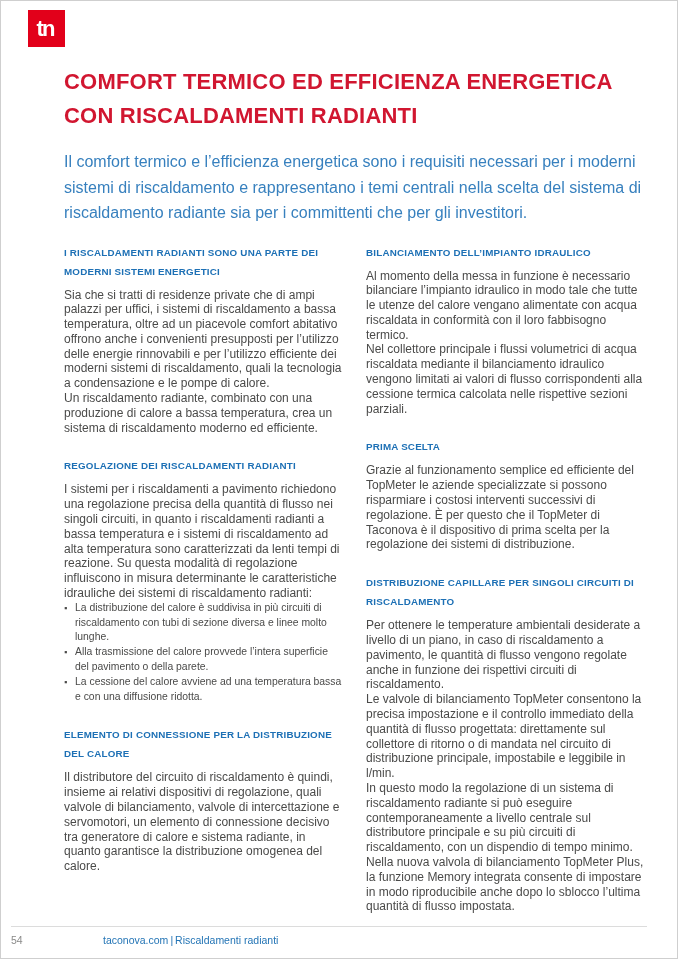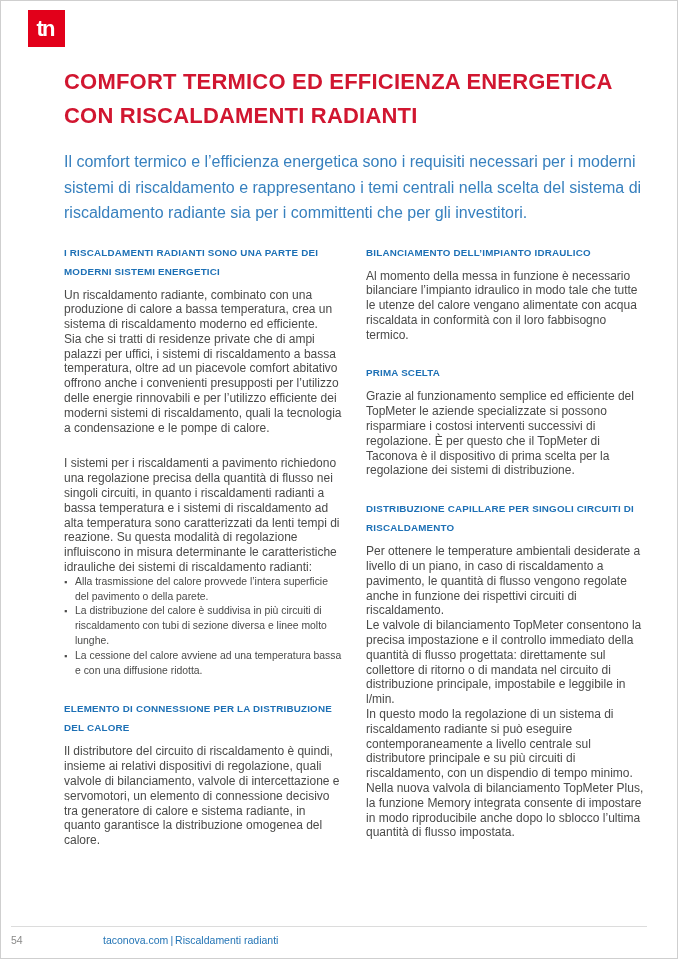--- a/index.html
+++ b/index.html
@@ -95,40 +95,42 @@
   </div>
 
   <div class="content">
     <h1 class="title">COMFORT TERMICO ED EFFICIENZA ENERGETICA CON RISCALDAMENTI RADIANTI</h1>
     <p class="intro">Il comfort termico e l’efficienza energetica sono i requisiti necessari per i moderni sistemi di riscaldamento e rappresentano i temi centrali nella scelta del sistema di riscaldamento radiante sia per i committenti che per gli investitori.</p>
 
     <div class="columns">
       <div class="col" id="col-left">
           <section class="section">
             <h2>I RISCALDAMENTI RADIANTI SONO UNA PARTE DEI MODERNI SISTEMI ENERGETICI</h2>
+            <p>Sia che si tratti di residenze private che di ampi palazzi per uffici, i sistemi di riscaldamento a bassa temperatura, oltre ad un piacevole comfort abitativo offrono anche i convenienti presupposti per l’utilizzo delle energie rinnovabili e per l’utilizzo efficiente dei moderni sistemi di riscaldamento, quali la tecnologia a condensazione e le pompe di calore.</p>
             <p>Un riscaldamento radiante, combinato con una produzione di calore a bassa temperatura, crea un sistema di riscaldamento moderno ed efficiente.</p>
-            <p>Sia che si tratti di residenze private che di ampi palazzi per uffici, i sistemi di riscaldamento a bassa temperatura, oltre ad un piacevole comfort abitativo offrono anche i convenienti presupposti per l’utilizzo delle energie rinnovabili e per l’utilizzo efficiente dei moderni sistemi di riscaldamento, quali la tecnologia a condensazione e le pompe di calore.</p>
           </section>
           <section class="section">
+            <h2>REGOLAZIONE DEI RISCALDAMENTI RADIANTI</h2>
             <p>I sistemi per i riscaldamenti a pavimento richiedono una regolazione precisa della quantità di flusso nei singoli circuiti, in quanto i riscaldamenti radianti a bassa temperatura e i sistemi di riscaldamento ad alta temperatura sono caratterizzati da lenti tempi di reazione. Su questa modalità di regolazione influiscono in misura determinante le caratteristiche idrauliche dei sistemi di riscaldamento radianti:</p>
             <ul>
+              <li>La distribuzione del calore è suddivisa in più circuiti di riscaldamento con tubi di sezione diversa e linee molto lunghe.</li>
               <li>Alla trasmissione del calore provvede l’intera superficie del pavimento o della parete.</li>
-              <li>La distribuzione del calore è suddivisa in più circuiti di riscaldamento con tubi di sezione diversa e linee molto lunghe.</li>
               <li>La cessione del calore avviene ad una temperatura bassa e con una diffusione ridotta.</li>
             </ul>
           </section>
           <section class="section">
             <h2>ELEMENTO DI CONNESSIONE PER LA DISTRIBUZIONE DEL CALORE</h2>
             <p>Il distributore del circuito di riscaldamento è quindi, insieme ai relativi dispositivi di regolazione, quali valvole di bilanciamento, valvole di intercettazione e servomotori, un elemento di connessione decisivo tra generatore di calore e sistema radiante, in quanto garantisce la distribuzione omogenea del calore.</p>
           </section>
         </div>
       <div class="col" id="col-right">
           <section class="section">
             <h2>BILANCIAMENTO DELL’IMPIANTO IDRAULICO</h2>
             <p>Al momento della messa in funzione è necessario bilanciare l’impianto idraulico in modo tale che tutte le utenze del calore vengano alimentate con acqua riscaldata in conformità con il loro fabbisogno termico.</p>
+            <p>Nel collettore principale i flussi volumetrici di acqua riscaldata mediante il bilanciamento idraulico vengono limitati ai valori di flusso corrispondenti alla cessione termica calcolata nelle rispettive sezioni parziali.</p>
           </section>
           <section class="section">
             <h2>PRIMA SCELTA</h2>
             <p>Grazie al funzionamento semplice ed efficiente del TopMeter le aziende specializzate si possono risparmiare i costosi interventi successivi di regolazione. È per questo che il TopMeter di Taconova è il dispositivo di prima scelta per la regolazione dei sistemi di distribuzione.</p>
           </section>
           <section class="section">
             <h2>DISTRIBUZIONE CAPILLARE PER SINGOLI CIRCUITI DI RISCALDAMENTO</h2>
             <p>Per ottenere le temperature ambientali desiderate a livello di un piano, in caso di riscaldamento a pavimento, le quantità di flusso vengono regolate anche in funzione dei rispettivi circuiti di riscaldamento.</p>
             <p>Le valvole di bilanciamento TopMeter consentono la precisa impostazione e il controllo immediato della quantità di flusso progettata: direttamente sul collettore di ritorno o di mandata nel circuito di distribuzione principale, impostabile e leggibile in l/min.</p>
             <p>In questo modo la regolazione di un sistema di riscaldamento radiante si può eseguire contemporaneamente a livello centrale sul distributore principale e su più circuiti di riscaldamento, con un dispendio di tempo minimo.</p>

